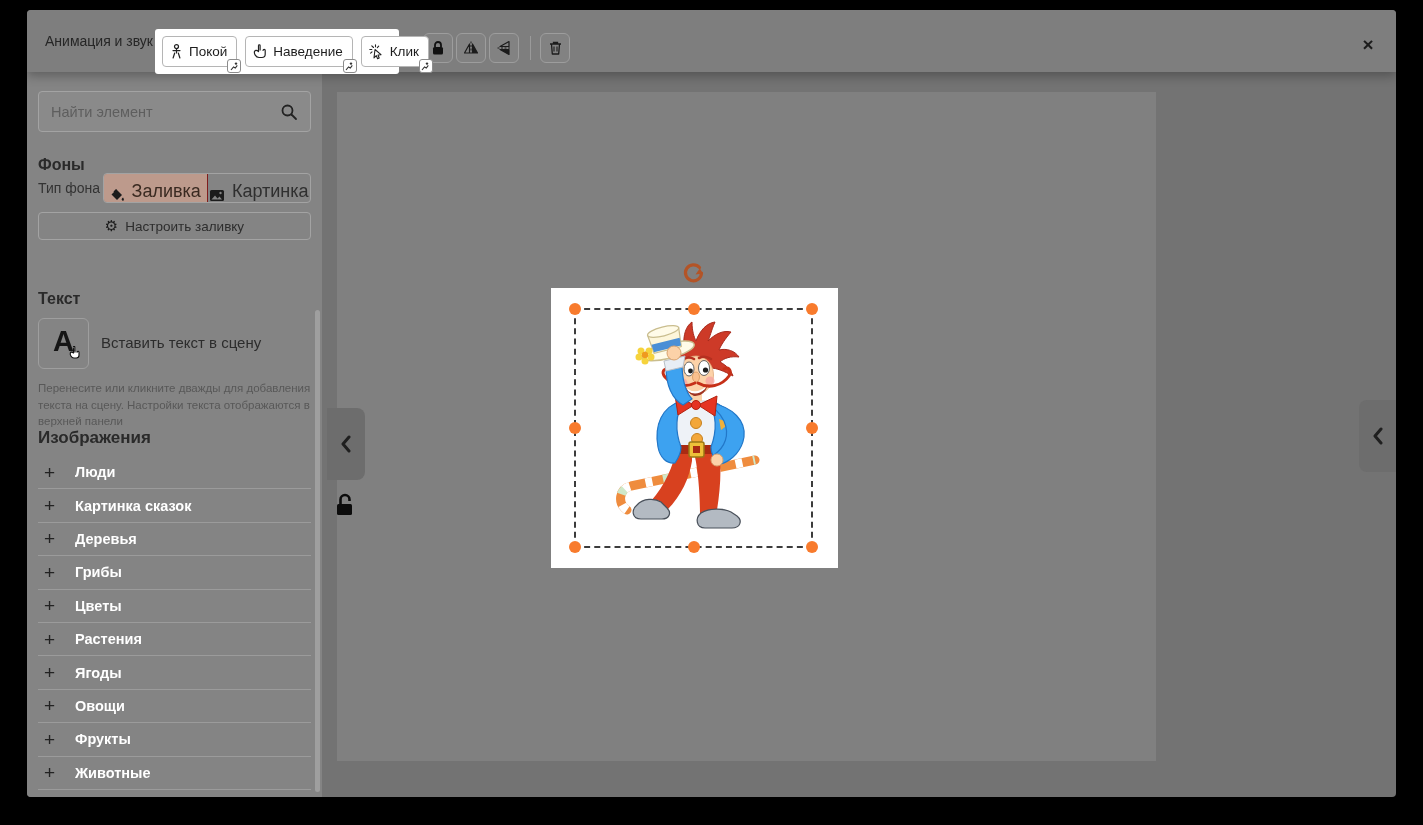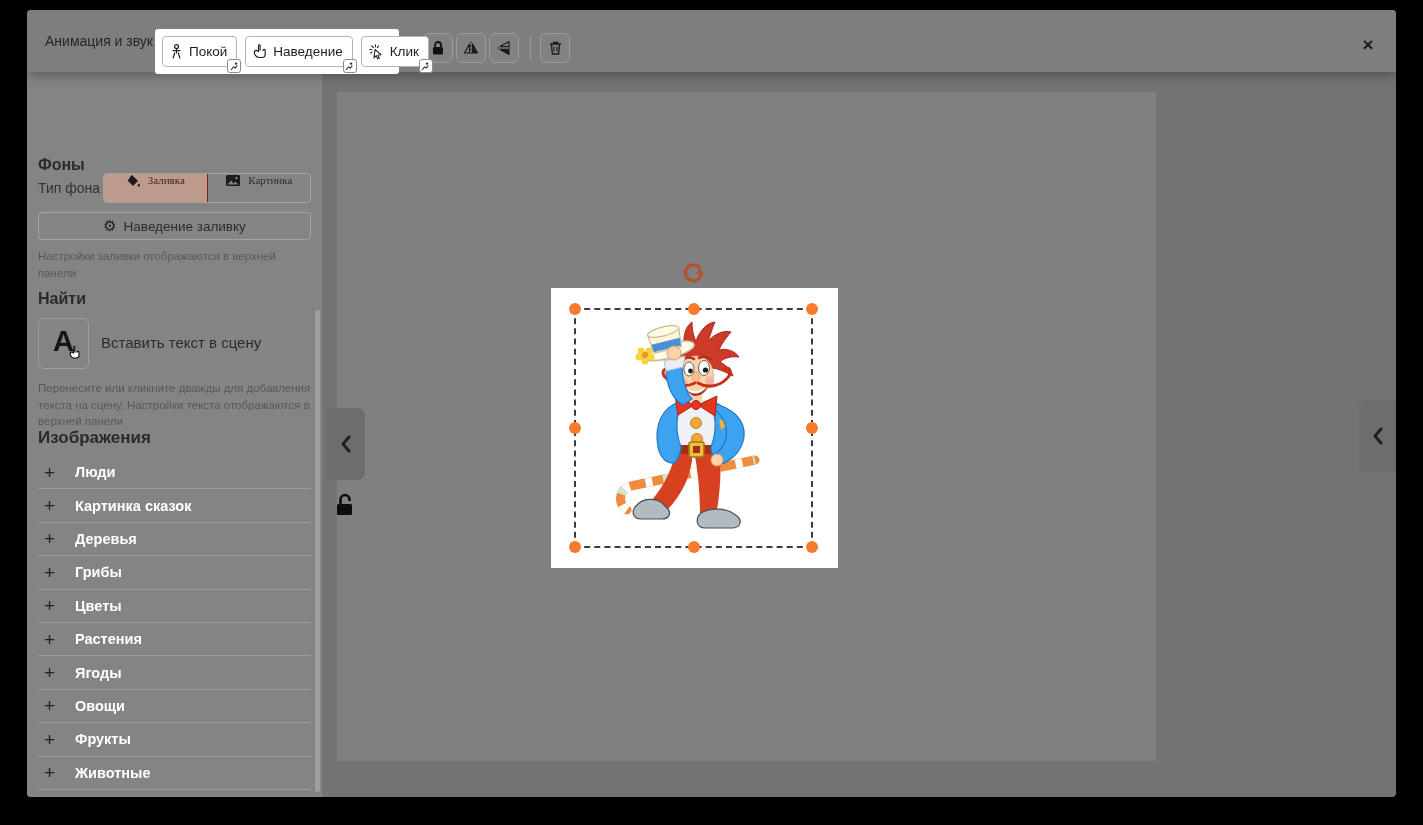--- a/index.html
+++ b/index.html
@@ -35,22 +35,22 @@
   .search-box { position:absolute; left:11px; top:19px; width:273px; height:41px;
     border:1px solid #a3a3a3; border-radius:4px; background:#8a8a8a;
     display:flex; align-items:center; padding:0 12px; }
   .search-box input { flex:1; border:none; outline:none; background:transparent;
     font-size:14.5px; color:#2d2d2d; font-family:inherit; }
   .search-box input::placeholder { color:#5e5e5e; opacity:1; }
   .sec-title { position:absolute; left:11px; font-size:16px; font-weight:bold; color:#2a2a2a;text-align:center; }
   .type-label { position:absolute; left:11px; top:108px; font-size:14px; color:#333; }
   .segmented { position:absolute; left:76px; top:101px; width:208px; height:30px;
     display:flex; border:1px solid #a3a3a3; border-radius:4px; overflow:hidden; }
-  .seg { flex:1; display:flex; align-items:flex-start; justify-content:center; gap:7px;
-    font-size:11px; color:#2f2f2f; cursor:pointer;font-family:Liberation Serif, serif; }
+  .seg { flex:1; display:flex; align-items:flex-end; justify-content:center; gap:7px;
+    font-size:18px; color:#2f2f2f; cursor:pointer; }
   .seg.selected { background:#bd9a8c; color:#3a2a21; }
   .seg:not(.selected) { background:transparent; border-left:1px solid #7f1d1d; }
   .wide-btn { position:absolute; left:11px; top:140px; width:273px; height:28px;
     border:1px solid #a3a3a3; border-radius:4px; display:flex; align-items:center;
     justify-content:center; gap:7px; font-size:13.5px; color:#2d2d2d; cursor:pointer; }
   .hint { position:absolute; left:11px; font-size:11.5px; line-height:1.45; color:#585858; }
   .text-tool { position:absolute; left:11px; top:246px; width:51px; height:51px;
     border:1px solid #9e9e9e; border-radius:6px; display:flex; align-items:center;
     justify-content:center; cursor:pointer; }
   .text-tool .letterA { font-size:29px; font-weight:bold; color:#151515; position:relative; top:-2px; }
@@ -164,20 +164,27 @@
       </svg>
     </div>
 
     <div class="close-btn">
       <span>×</span>
     </div>
   </div>
 
   <div class="sidebar">
 
+    <div class="search-box">
+      <input type="text" placeholder="Найти элемент" style="">
+      <svg width="18" height="18" viewBox="0 0 18 18">
+        <circle cx="7.5" cy="7.5" r="5" fill="none" stroke="#222" stroke-width="1.8"></circle>
+        <path d="M11.5 11.5L16 16" stroke="#222" stroke-width="1.8" stroke-linecap="round"></path>
+      </svg>
+    </div>
 
     <div class="sec-title" style="top:84px">Фоны</div>
     <div class="type-label">Тип фона</div>
     <div class="segmented">
       <div class="seg selected">
         <svg width="15" height="14" viewBox="0 0 15 14">
           <path d="M6.5 1.5l5.5 5.5-5 5-5.5-5.5z" fill="#1c1c1c"></path>
           <path d="M6.5 1.5L4 4" stroke="#1c1c1c" stroke-width="1.4"></path>
           <path d="M13 9.5c.8 1.2 1.3 2.2.6 2.9-.6.6-1.6.2-1.9-.7-.2-.7.5-1.5 1.3-2.2z" fill="#1c1c1c"></path>
         </svg>
@@ -187,25 +194,24 @@
         <svg width="16" height="13" viewBox="0 0 16 13">
           <rect x="1" y="1" width="14" height="11" rx="1.5" fill="#1c1c1c"></rect>
           <path d="M2.5 10.5l3.5-4 2.5 3 2-2 2.5 3z" fill="#848484"></path>
           <circle cx="11.5" cy="4" r="1.2" fill="#848484"></circle>
         </svg>
         <span>Картинка</span>
       </div>
     </div>
     <div class="wide-btn">
       <span style="font-family:&quot;DejaVu Sans&quot;,sans-serif;font-size:15px;color:#1c1c1c;line-height:1">⚙</span>
-      <span>Наведение заливку</span>
-    </div>
-    <div class="hint" style="top:176px; width:278px">Настройки заливки отображаются в верхней панели</div>
-
-    <div class="sec-title" style="top:218px">Найти</div>
+      <span>Настроить заливку</span>
+    </div>
+
+    <div class="sec-title" style="top:218px">Текст</div>
     <div class="text-tool">
       <span class="letterA">A</span>
       <svg width="13" height="15" viewBox="0 0 13 15">
         <path d="M4.5 1v6 M4.5 7c-1.2-1.2-2.8-1.2-3.2 0-.4 1.5.8 5 3.6 5h2.4c1.7 0 2.7-1 2.7-2.7V6.2c0-1.3-1.6-1.3-1.8 0" fill="#fff" stroke="#111" stroke-width="1.1" stroke-linecap="round" stroke-linejoin="round"></path>
         <path d="M4.5 1c0-.8 1.3-.8 1.3 0v4.5" fill="#fff" stroke="#111" stroke-width="1.1"></path>
       </svg>
     </div>
     <div class="insert-label">Вставить текст в сцену</div>
     <div class="hint" style="top:308px; width:282px">Перенесите или кликните дважды для добавления текста на сцену. Настройки текста отображаются в верхней панели</div>
 

